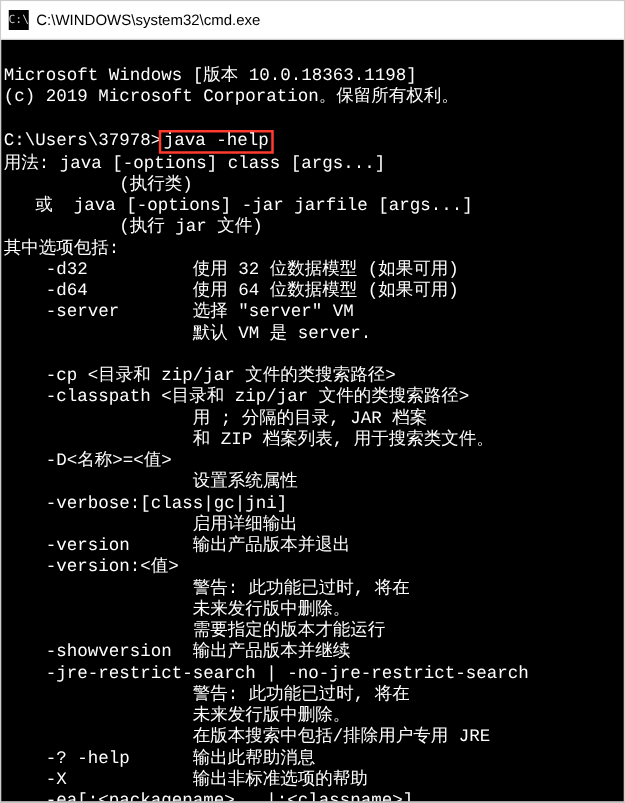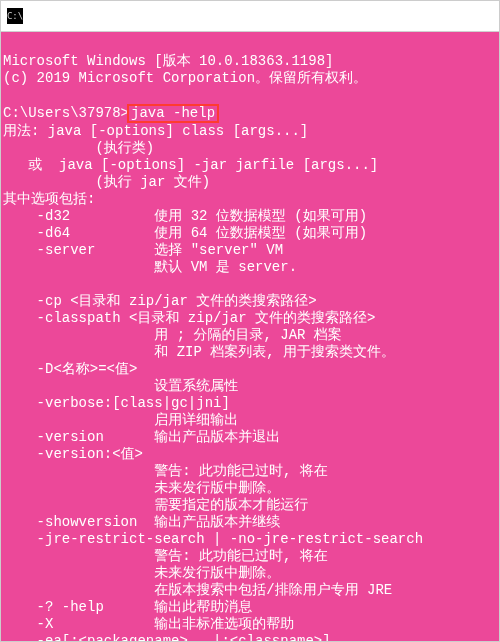--- a/index.html
+++ b/index.html
@@ -38,21 +38,21 @@
     display: flex;
     align-items: center;
     justify-content: center;
     font-size: 9px;
     color: #ccc;
     font-family: Consolas, monospace;
     line-height: 1;
   }
   .terminal {
     flex: 1 1 auto;
-    background: #ec4899;
+    background: #000000;
     color: #ffffff;
     font-family: "NSimSun","SimSun","Consolas","Courier New", monospace;
     font-size: 14px;
     line-height: 17px;
     padding: 4px 2px 0 2px;
     white-space: pre;
     overflow: hidden;
     position: relative;
   }
   .line { white-space: pre; }
@@ -64,20 +64,21 @@
     box-sizing: border-box;
     line-height: 15px;
   }
 </style>
 </head>
 <body>
 
 <div class="window">
   <div class="titlebar">
     <span class="icon">C:\</span>
+    <span>C:\WINDOWS\system32\cmd.exe</span>
   </div>
   <div class="terminal">
 <span class="line">Microsoft Windows [版本 10.0.18363.1198]</span>
 <span class="line">(c) 2019 Microsoft Corporation。保留所有权利。</span>
 <span class="line"> </span>
 <span class="line"><span>C:\Users\37978&gt;</span><span class="hl">java -help</span></span>
 <div id="help-lines"><div class="line">用法: java [-options] class [args...]</div><div class="line">           (执行类)</div><div class="line">   或  java [-options] -jar jarfile [args...]</div><div class="line">           (执行 jar 文件)</div><div class="line">其中选项包括:</div><div class="line">    -d32          使用 32 位数据模型 (如果可用)</div><div class="line">    -d64          使用 64 位数据模型 (如果可用)</div><div class="line">    -server       选择 "server" VM</div><div class="line">                  默认 VM 是 server.</div><div class="line"> </div><div class="line">    -cp &lt;目录和 zip/jar 文件的类搜索路径&gt;</div><div class="line">    -classpath &lt;目录和 zip/jar 文件的类搜索路径&gt;</div><div class="line">                  用 ; 分隔的目录, JAR 档案</div><div class="line">                  和 ZIP 档案列表, 用于搜索类文件。</div><div class="line">    -D&lt;名称&gt;=&lt;值&gt;</div><div class="line">                  设置系统属性</div><div class="line">    -verbose:[class|gc|jni]</div><div class="line">                  启用详细输出</div><div class="line">    -version      输出产品版本并退出</div><div class="line">    -version:&lt;值&gt;</div><div class="line">                  警告: 此功能已过时, 将在</div><div class="line">                  未来发行版中删除。</div><div class="line">                  需要指定的版本才能运行</div><div class="line">    -showversion  输出产品版本并继续</div><div class="line">    -jre-restrict-search | -no-jre-restrict-search</div><div class="line">                  警告: 此功能已过时, 将在</div><div class="line">                  未来发行版中删除。</div><div class="line">                  在版本搜索中包括/排除用户专用 JRE</div><div class="line">    -? -help      输出此帮助消息</div><div class="line">    -X            输出非标准选项的帮助</div><div class="line">    -ea[:&lt;packagename&gt;...|:&lt;classname&gt;]</div></div>
   </div>
 </div>
 

